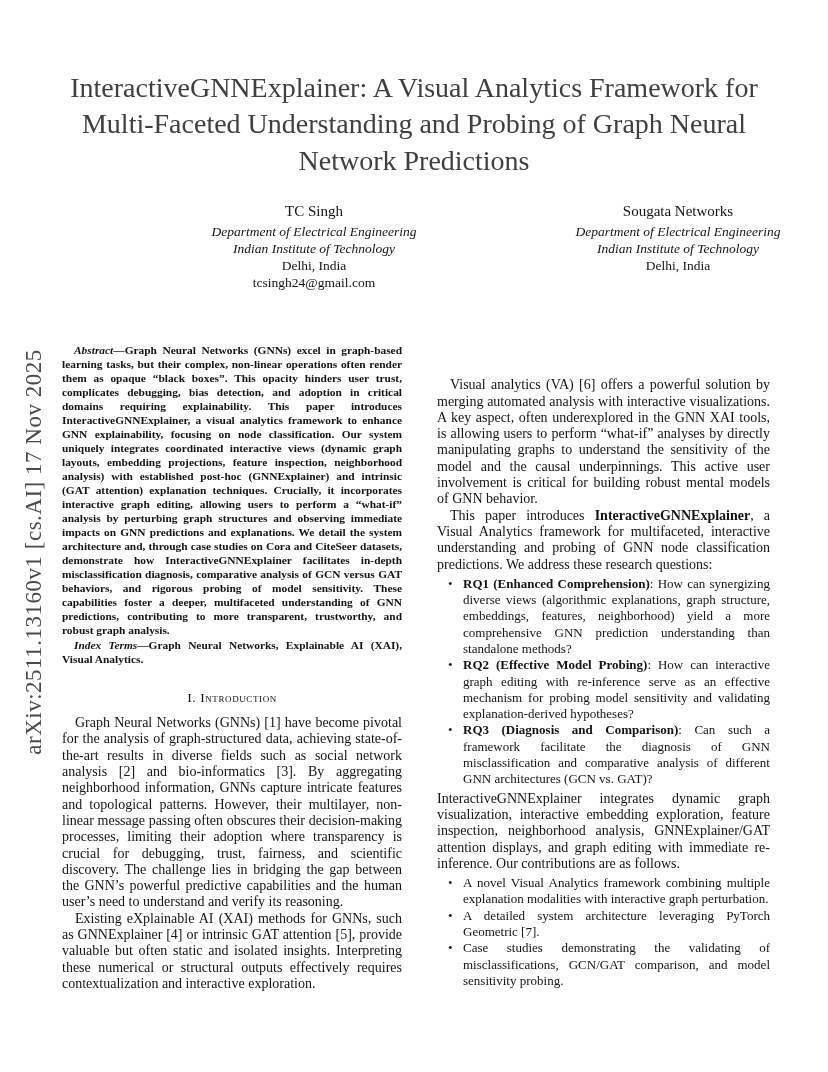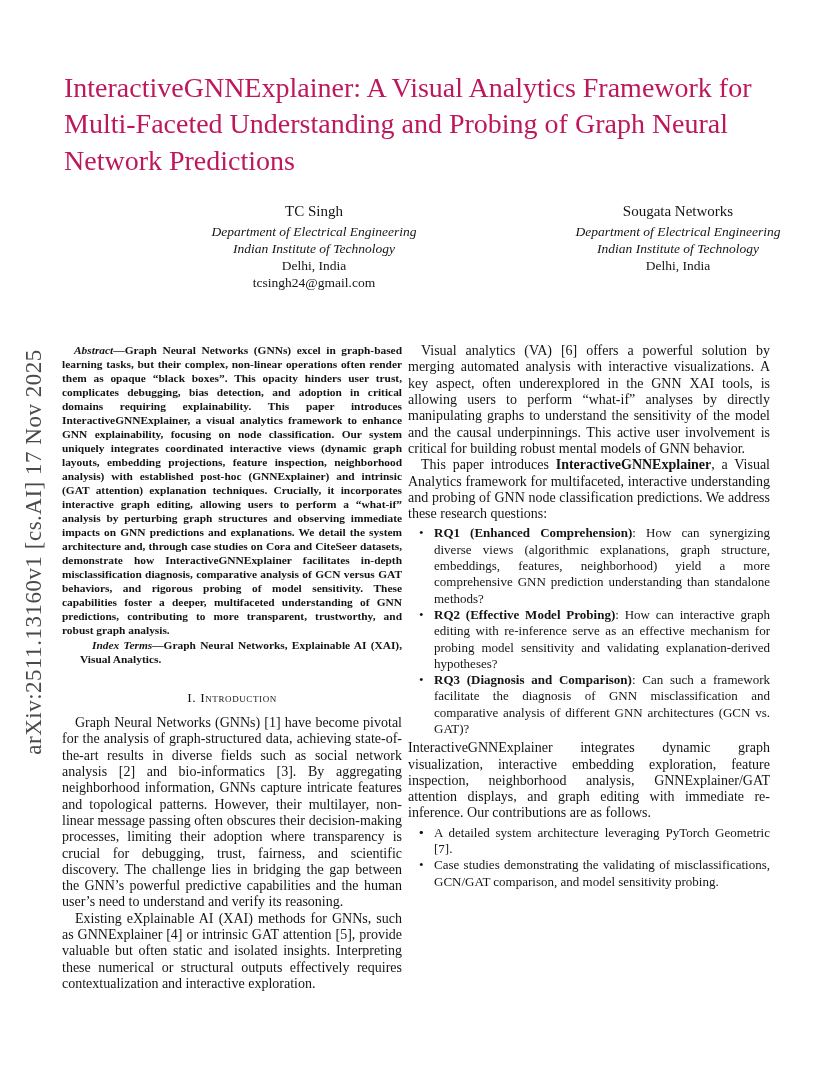--- a/index.html
+++ b/index.html
@@ -19,58 +19,59 @@
     left: 34px;
     transform: translate(-50%, -50%) rotate(-90deg);
     white-space: nowrap;
     font-size: 23px;
     color: #4a4a4a;
     letter-spacing: 0.5px;
   }
   .title {
     width: 700px;
     margin: 70px auto 6px;
-    text-align: left;
+    text-align: center;
     font-size: 28px;
     font-weight: 400;
     line-height: 1.3;
-    color: #be185d;
+    color: #404040;
   }
   .authors {
     display: flex;
     justify-content: flex-end;
     gap: 64px;
     margin-top: 24px;
   }
   .author {
     width: 300px;
     text-align: center;
     font-size: 13.5px;
     line-height: 17px;
   }
   .a-name { font-size: 15px; margin-bottom: 3px; }
   .a-affil { font-style: italic; }
   .columns {
     display: flex;
-    gap: 6px;
+    gap: 35px;
     padding: 0 58px 0 62px;
     margin-top: 52px;
+    align-items: flex-end;
   }
   .col-left { width: 340px; flex: none; }
   .col-right { flex: 1; min-width: 0; }
   .abstract {
     font-weight: bold;
     font-size: 11.4px;
     line-height: 14px;
     text-align: justify;
     text-indent: 12px;
     margin: 0;
     hyphens: auto;
   }
-  .abstract + .abstract { margin-top: 1px; margin-left: 18px; }
+  .abstract + .abstract { margin-top: 1px; }
   .ab-label { font-style: italic; }
   .section-heading {
     font-size: 13.5px;
     font-weight: 400;
     font-variant: small-caps;
     text-align: center;
     letter-spacing: 0.6px;
     margin: 24px 0 9px;
   }
   .body {
@@ -145,21 +146,21 @@
         </div>
         <div class="li">
           <span class="bullet">•</span><b>RQ3 (Diagnosis and Comparison)</b><span>: Can such a framework facilitate the diagnosis of GNN misclassification and comparative analysis of different GNN architectures (GCN vs. GAT)?</span>
         </div>
       </div>
 
       <p class="body">InteractiveGNNExplainer integrates dynamic graph visualization, interactive embedding exploration, feature inspection, neighborhood analysis, GNNExplainer/GAT attention displays, and graph editing with immediate re-inference. Our contributions are as follows.</p>
 
       <div class="list">
         <div class="li">
-          <span class="bullet">•</span>
+          <span class="bullet">•</span><span>A novel Visual Analytics framework combining multiple explanation modalities with interactive graph perturbation.</span>
         </div>
         <div class="li">
           <span class="bullet">•</span><span>A detailed system architecture leveraging PyTorch Geometric [7].</span>
         </div>
         <div class="li">
           <span class="bullet">•</span><span>Case studies demonstrating the validating of misclassifications, GCN/GAT comparison, and model sensitivity probing.</span>
         </div>
       </div>
 
     </div>

